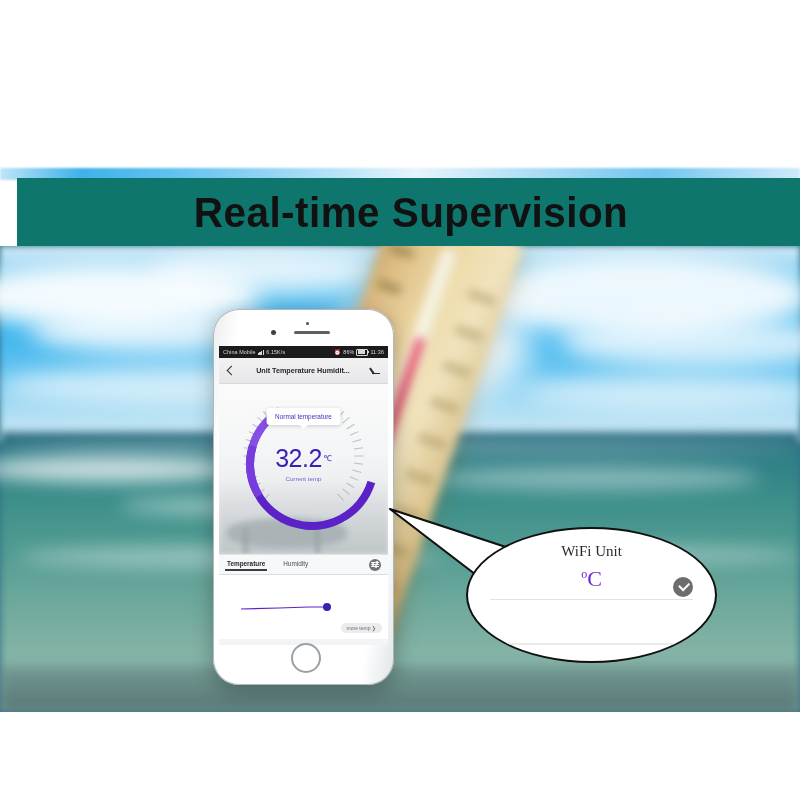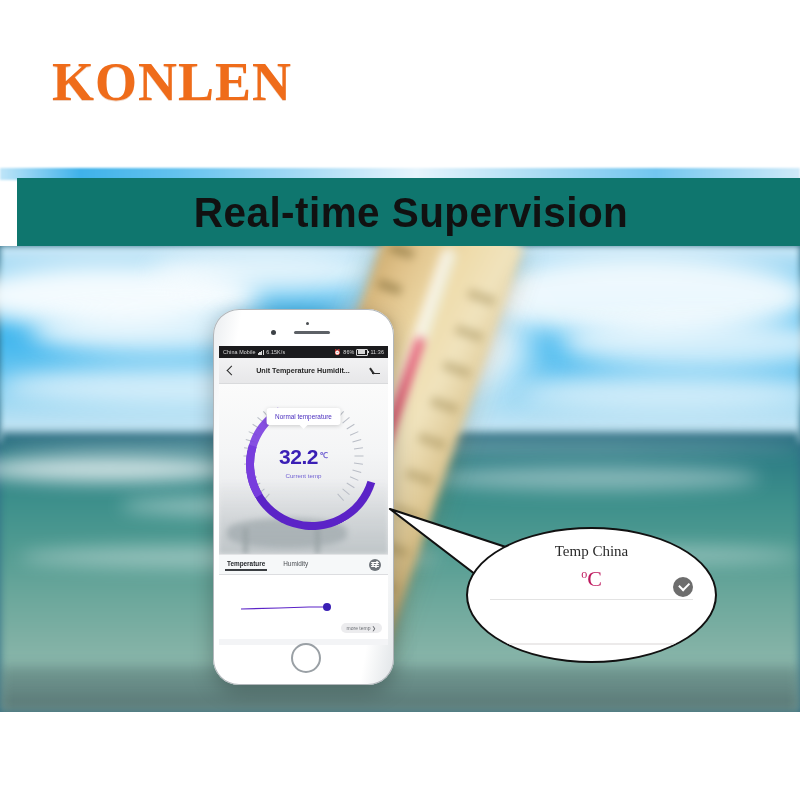--- a/index.html
+++ b/index.html
@@ -171,21 +171,21 @@
   .tooltip{
     position:absolute;left:50%;top:24px;transform:translateX(-50%);
     background:#ffffff;border-radius:3px;padding:5px 9px;
     box-shadow:0 1px 4px rgba(0,0,0,.18);
     font-size:6.4px;color:#4b2fbf;white-space:nowrap;z-index:4;
   }
   .tooltip::after{content:"";position:absolute;left:50%;bottom:-4px;margin-left:-4px;
     border-left:4px solid transparent;border-right:4px solid transparent;border-top:4px solid #fff;}
 
   .readout{position:absolute;left:0;right:0;top:62px;text-align:center;z-index:3;}
-  .big{font-size:21px;font-weight:bold;color:#3a1fb5;letter-spacing:-.5px;line-height:1;}
+  .big{font-size:25px;font-weight:normal;color:#3a1fb5;letter-spacing:-.5px;line-height:1;}
   .unit{font-size:8px;font-weight:bold;color:#6b5bd0;vertical-align:super;margin-left:2px;}
   .sub{font-size:6.2px;color:#6f5fd2;margin-top:4px;}
 
   
   .tabs{height:19px;background:rgba(246,247,248,.92);border-top:1px solid #e2e3e5;border-bottom:1px solid #dcdde0;
     display:flex;align-items:center;padding:0 8px;gap:18px;position:relative;}
   .tab{font-size:6.4px;color:#4a4d52;padding-bottom:3px;position:relative;}
   .tab.active{color:#25282c;font-weight:bold;}
   .tab.active::after{content:"";position:absolute;left:-2px;right:-2px;bottom:-1px;height:1.4px;background:#3b3e42;}
   .slider-ic{position:absolute;right:7px;top:50%;transform:translateY(-50%);
@@ -207,41 +207,38 @@
   
   .callout-tail{position:absolute;left:388px;top:503px;width:160px;height:90px;overflow:visible;}
   .callout{
     position:absolute;left:466px;top:527px;width:247px;height:132px;
     border-radius:50%;background:#ffffff;border:2.2px solid #111;
     z-index:5;overflow:hidden;
   }
   .co-title{position:absolute;left:0;right:0;top:14px;text-align:center;
     font-family:"Liberation Serif", serif;font-size:15px;color:#2a2a2a;}
   .co-row{position:absolute;left:0;right:0;text-align:center;
-    font-family:"Liberation Serif", serif;font-size:22px;color:#be185d;}
+    font-family:"Liberation Serif", serif;font-size:22px;color:#6d28d9;}
   .co-c{top:37px;}
   .co-f{top:75px;}
   .co-sup{font-size:12px;vertical-align:super;}
   .co-div{position:absolute;left:22px;right:22px;top:70px;height:1px;background:#e3e3e3;}
   .co-div2{position:absolute;left:36px;right:36px;bottom:16px;height:2px;background:#eceaea;}
   .co-check{position:absolute;right:22px;top:48px;width:20px;height:20px;border-radius:50%;
     background:#6d6d6d;}
   .co-check::after{content:"";position:absolute;left:5.5px;top:5px;width:8px;height:4.5px;
     border-left:2px solid #fff;border-bottom:2px solid #fff;transform:rotate(-45deg);}
 
   .bottom-white{position:absolute;left:0;top:712px;width:800px;height:88px;background:#fff;}
 </style>
 </head>
 <body>
 
 <div class="page">
 
-  <div class="logo-band">
-    <div class="logo">KONLEN</div>
-  </div>
 
   <div class="blue-strip"></div>
 
   <div class="title-band">
     <div class="title-text">Real-time Supervision</div>
   </div>
 
   <div class="photo">
     <div class="sky"></div>
     <div class="cloud c1"></div>
@@ -389,21 +386,21 @@
 
     </div>
     <div class="home"></div>
   </div>
 
   <svg class="callout-tail" viewBox="0 0 160 90">
     <polygon points="2,6 130,48 96,78" fill="#ffffff" stroke="#111" stroke-width="2.2" stroke-linejoin="round"></polygon>
   </svg>
 
   <div class="callout">
-    <div class="co-title">Temp China</div>
+    <div class="co-title">WiFi Unit</div>
     <div class="co-div"></div>
     <div class="co-row co-c">
       <span class="co-sup">o</span><span>C</span>
     </div>
     <div class="co-check"></div>
     <div class="co-div2"></div>
   </div>
 
   <div class="bottom-white"></div>
 </div>

